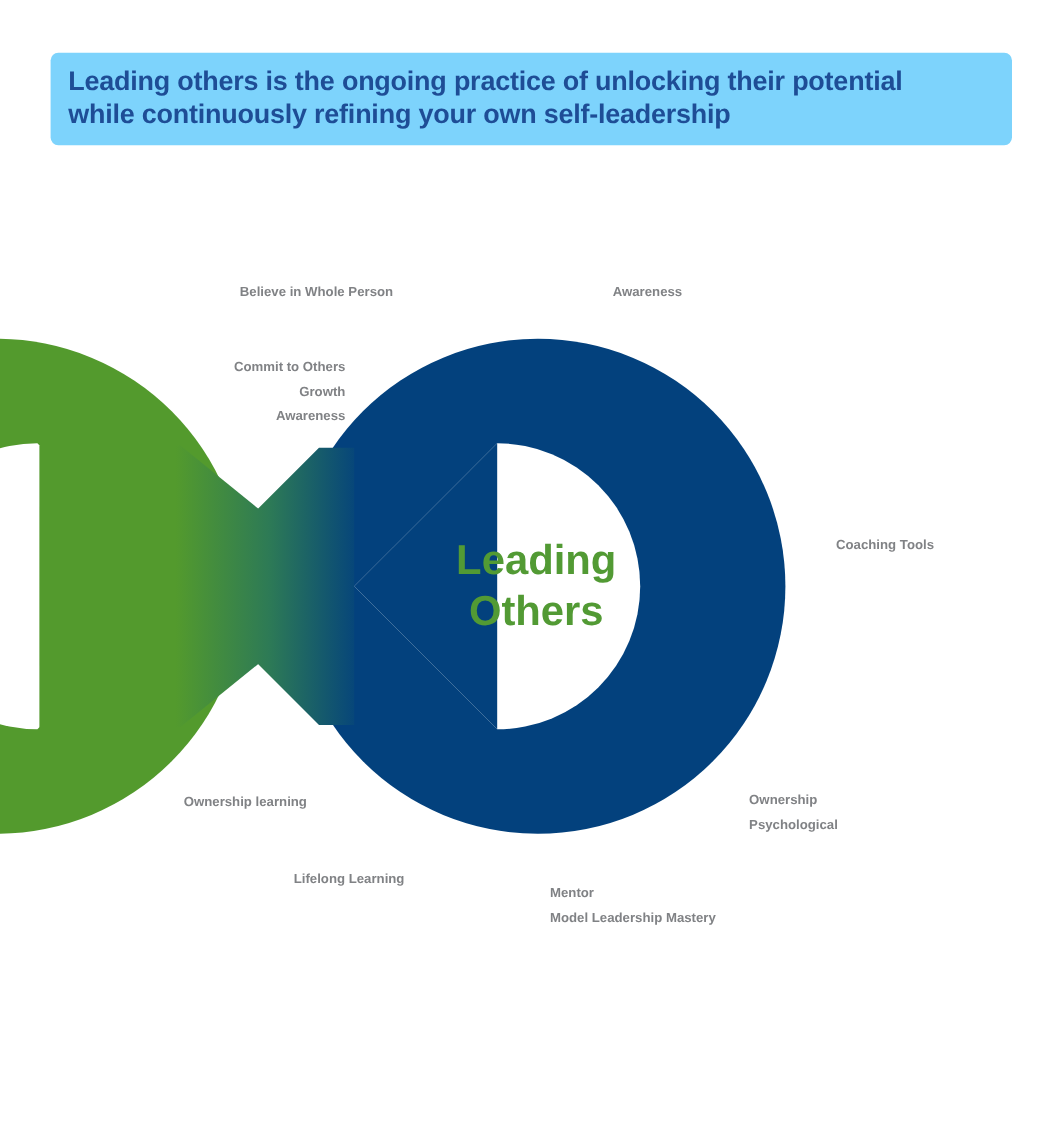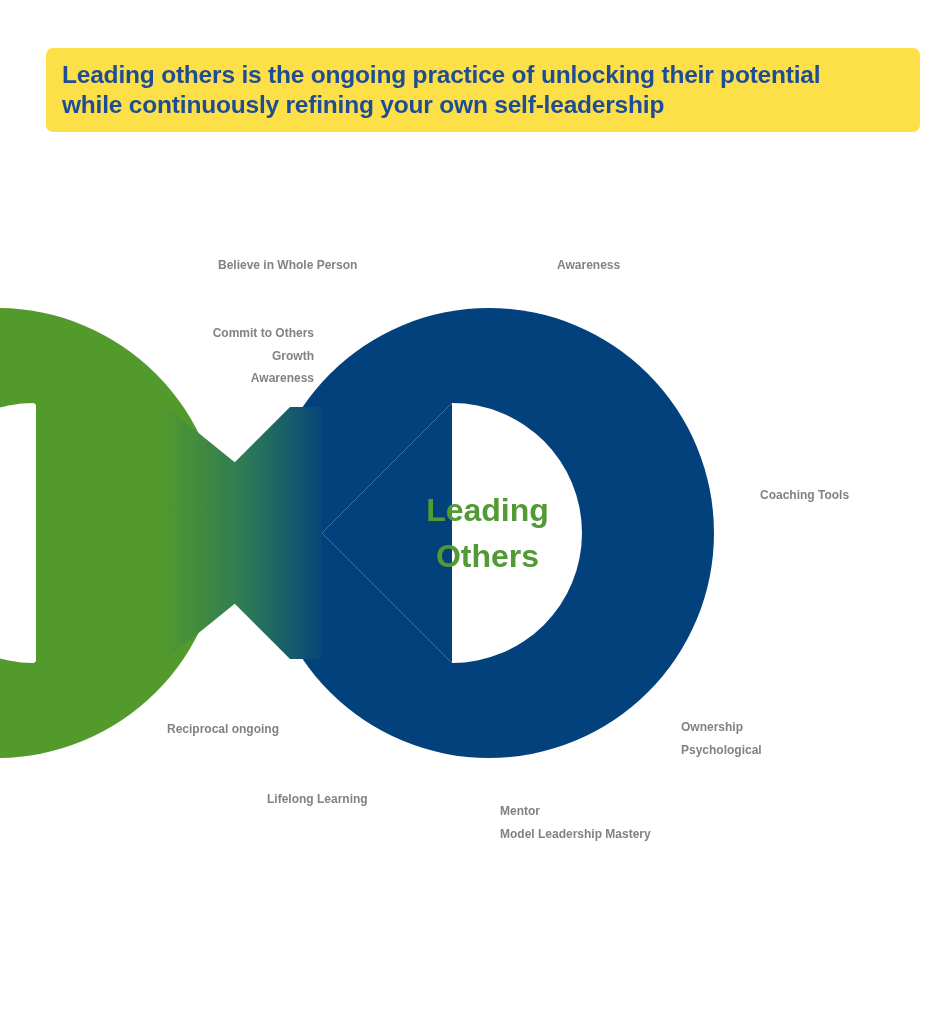--- a/index.html
+++ b/index.html
@@ -17,21 +17,21 @@
     -webkit-font-smoothing: antialiased;
   }
 
   
   #header-banner {
     position: absolute;
     left: 46px;
     top: 48px;
     width: 874px;
     height: 84px;
-    background: #fde047;
+    background: #7dd3fc;
     border-radius: 7px;
     box-sizing: border-box;
     padding: 12px 18px 0 16px;
   }
   #header-title {
     margin: 0;
     color: #1e4d96;
     font-size: 24.5px;
     font-weight: bold;
     line-height: 30px;
@@ -57,21 +57,21 @@
   }
 
   
   #center-label {
     position: absolute;
     left: 375px;
     top: 487px;
     width: 225px;
     text-align: center;
     color: #529a34;
-    font-size: 32px;
+    font-size: 38px;
     font-weight: bold;
     line-height: 46px;
     white-space: pre-line;
     pointer-events: none;
   }
 
   
   .annotation {
     position: absolute;
     color: #808285;
@@ -155,20 +155,20 @@
 Growth
 Awareness</div>
 
 
   <div class="annotation align-left" id="ann-coaching">Coaching Tools</div>
 
 
   <div class="annotation align-left" id="ann-ownership">Ownership
 Psychological</div>
 
-  <div class="annotation align-left" id="ann-reciprocal">Reciprocal ongoing</div>
+  <div class="annotation align-left" id="ann-reciprocal">Ownership learning</div>
 
   <div class="annotation align-left" id="ann-lifelong">Lifelong Learning</div>
 
   <div class="annotation align-left" id="ann-mentor">Mentor
 Model Leadership Mastery</div>
 
 </div>
 
 </body></html>

